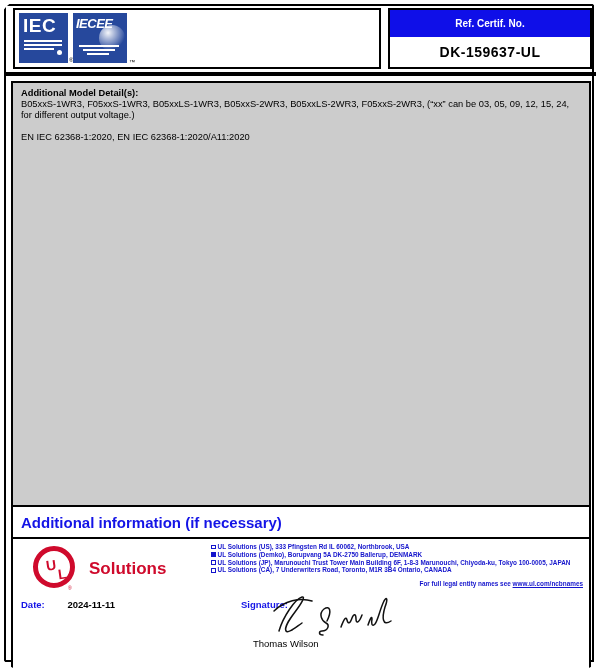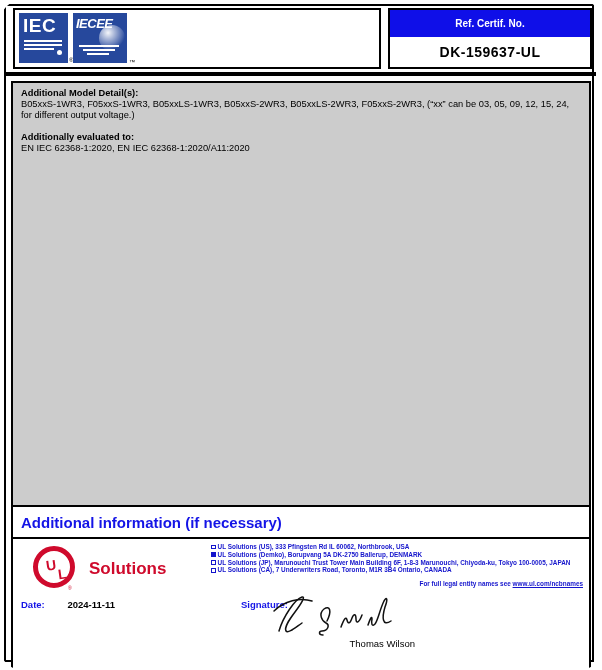--- a/index.html
+++ b/index.html
@@ -106,21 +106,21 @@
     position:absolute; right:6px; top:41px; font-size:6.4px; font-weight:bold; color:#1414cc;
   }
   .legal-line a { color:#1414cc; text-decoration:underline; }
 
   .date-row { position:absolute; left:8px; top:60px; font-size:9.5px; font-weight:bold; }
   .date-label { color:#1414e6; }
   .date-value { color:#000; margin-left:20px; }
 
   .sig-label { position:absolute; left:228px; top:60px; font-size:9.5px; font-weight:bold; color:#1414e6; }
   .sig-svg { position:absolute; left:258px; top:52px; }
-  .signer-name { position:absolute; left:272px; top:99px; width:130px; text-align:right; font-size:9.5px; color:#000; }
+  .signer-name { position:absolute; left:240px; top:99px; width:130px; text-align:left; font-size:9.5px; color:#000; }
 </style>
 </head>
 <body>
 
 <div class="page">
   <div class="outer-frame"></div>
 
   <div class="logo-box">
     <div class="iec-box">
       <div class="iec-text">IEC</div>
@@ -149,21 +149,20 @@
     <div class="cert-no">DK-159637-UL</div>
   </div>
 
   <div class="header-rule"></div>
 
   <div class="body-box">
     <div class="gray-section">
       <div class="h">Additional Model Detail(s):</div>
       <div>B05xxS-1WR3, F05xxS-1WR3, B05xxLS-1WR3, B05xxS-2WR3, B05xxLS-2WR3, F05xxS-2WR3, (“xx” can be 03, 05, 09, 12, 15, 24, for different output voltage.)</div>
       <div class="spacer"></div>
-      <div class="h">Additionally evaluated to:</div>
       <div>EN IEC 62368-1:2020, EN IEC 62368-1:2020/A11:2020</div>
     </div>
 
     <div class="info-section">
       <span class="info-heading">Additional information (if necessary)</span>
     </div>
 
     <div class="footer">
       <div class="ul-logo">
         <div class="ul-ring">

